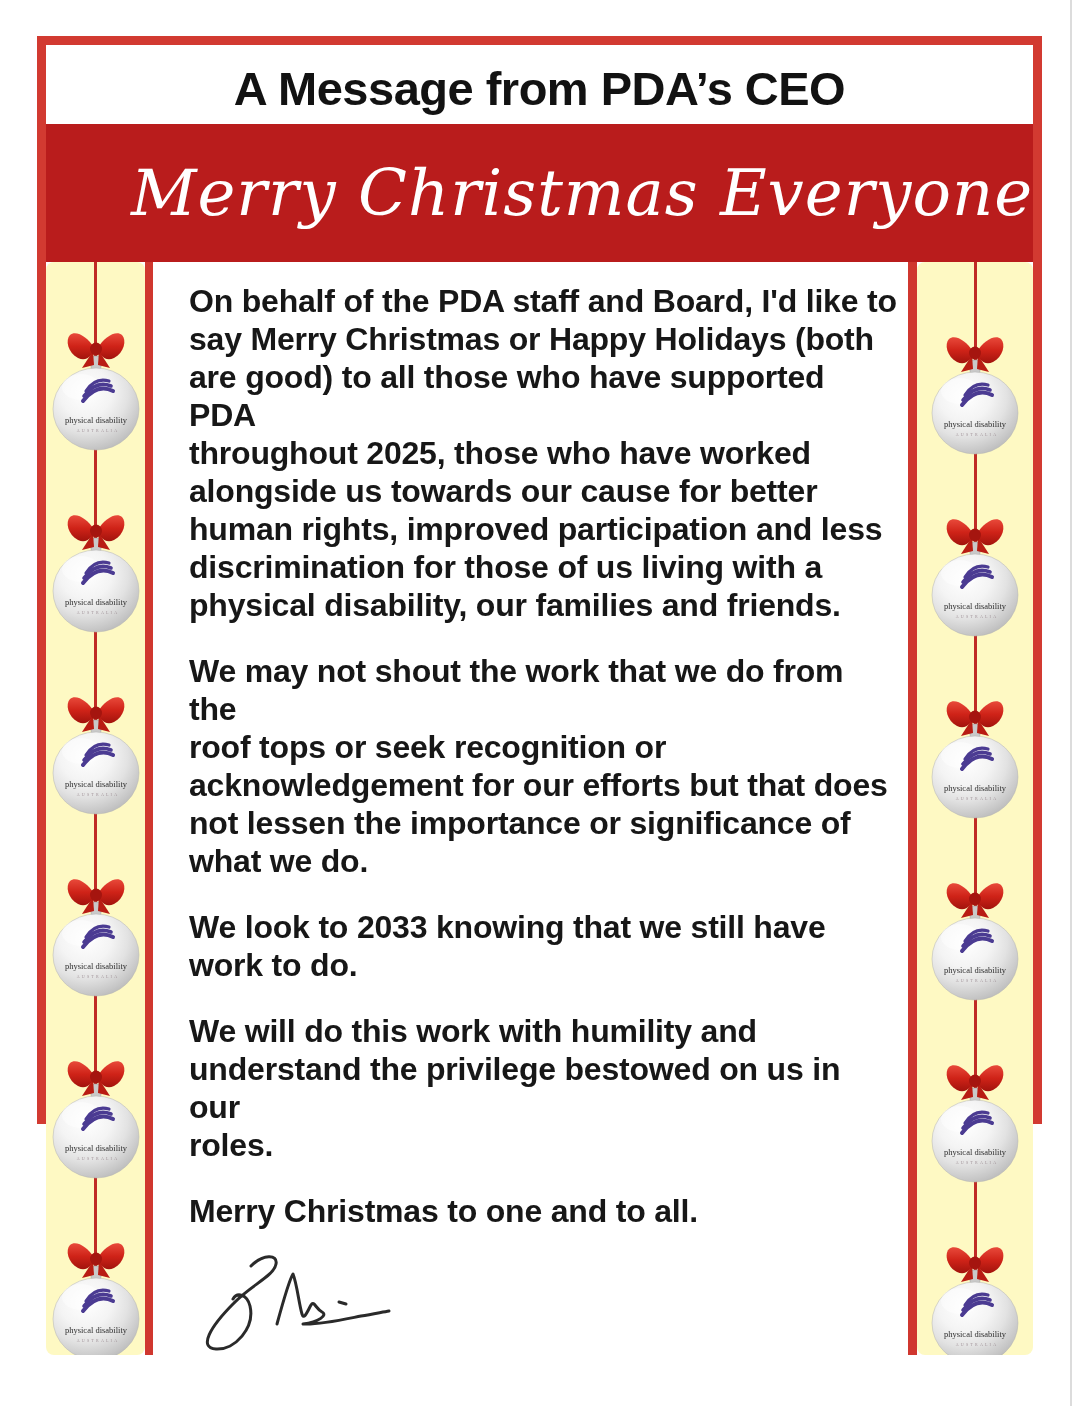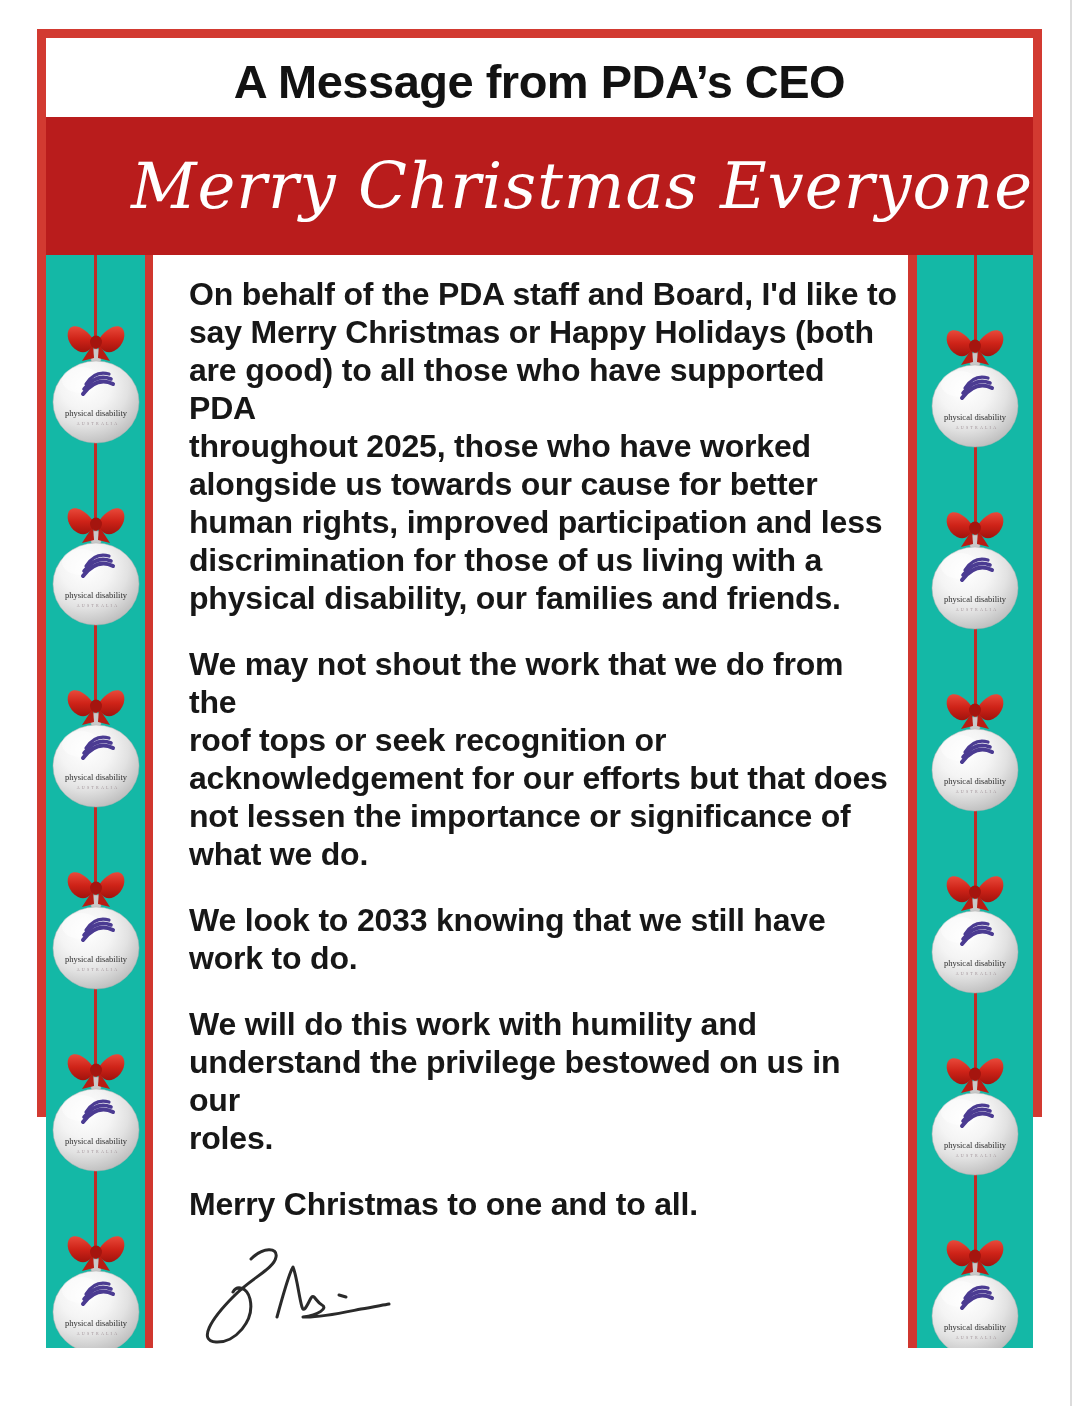--- a/index.html
+++ b/index.html
@@ -1,21 +1,21 @@
 <!DOCTYPE html>
 <html><head>
 <meta charset="utf-8">
 <style>
   html,body{margin:0;padding:0;background:#ffffff;}
   .canvas{
     position:relative;width:1075px;height:1406px;background:#ffffff;
     overflow:hidden;font-family:"Liberation Sans",sans-serif;
   }
   .frame{
-    position:absolute;left:37px;top:29px;width:1005px;height:1088px;
+    position:absolute;left:37px;top:36px;width:1005px;height:1088px;
     box-sizing:border-box;border:9px solid #d23a31;background:#ffffff;
   }
   
   .header{
     height:79px;display:flex;align-items:center;justify-content:center;
   }
   .page-title{
     font-size:47px;font-weight:700;color:#121212;letter-spacing:-0.5px;
     margin-top:8px;
   }
@@ -23,21 +23,21 @@
   .banner{
     height:138px;background:#b91c1c;display:flex;align-items:center;justify-content:flex-end;
     overflow:hidden;
   }
   .banner-text{
     font-family:"DejaVu Serif",serif;font-style:italic;font-weight:400;
     font-size:64px;color:#ffffff;letter-spacing:1px;white-space:nowrap;
   }
   
   .body-area{position:relative;height:1093px;overflow:hidden;background:#ffffff;}
-  .orn-col{position:absolute;top:0;bottom:0;background:#14b8a6;}
+  .orn-col{position:absolute;top:0;bottom:0;background:#fef9c3;border-radius:8px;}
   .orn-col.left{left:0;width:99px;}
   .orn-col.right{left:871px;width:116px;}
   .stripe{position:absolute;top:0;bottom:0;background:#d0372f;}
   .stripe.left{left:99px;width:8px;}
   .stripe.right{left:862px;width:9px;}
   .ribbon{
     position:absolute;top:0;bottom:0;left:50%;width:3px;margin-left:-1.5px;
     background:#c02b26;z-index:0;
   }
   .orn-slot{

